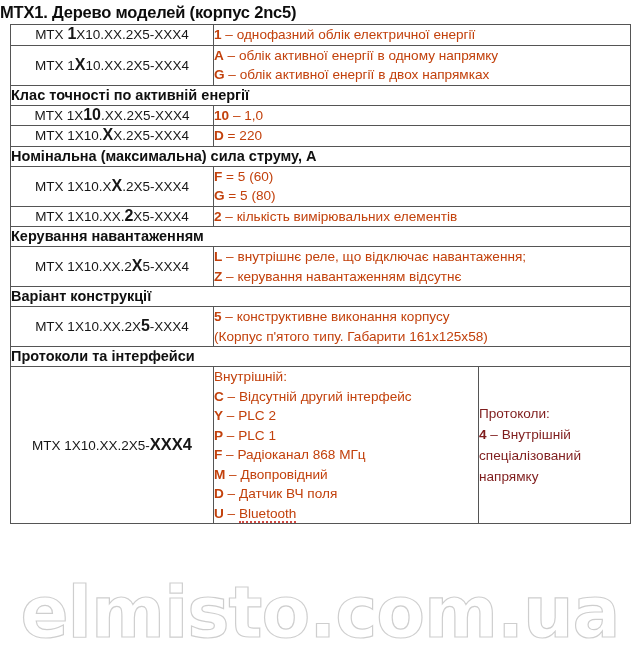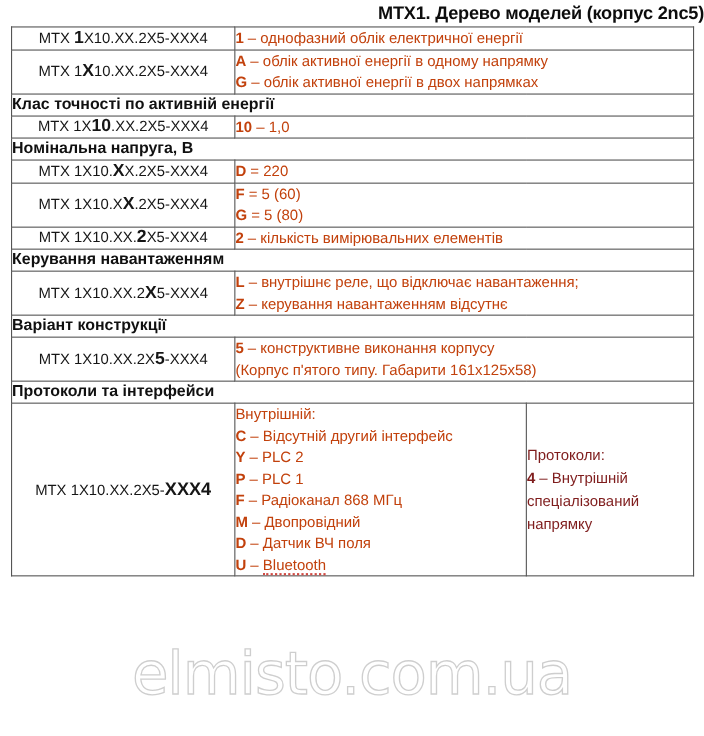--- a/index.html
+++ b/index.html
@@ -19,21 +19,21 @@
 
   #page {
     position: relative;
     width: 640px;
     height: 669px;
     box-sizing: border-box;
   }
 
   
   .doc-title {
-    text-align: right;
+    text-align: left;
     font-weight: bold;
     font-size: 16.5px;
     letter-spacing: -0.2px;
     line-height: 20px;
     padding-top: 2px;
     padding-bottom: 2px;
     color: #0d0d0d;
     white-space: nowrap;
   }
 
@@ -123,22 +123,22 @@
     width: 640px;
     height: 113px;
     display: flex;
     align-items: center;
     justify-content: center;
     pointer-events: none;
     z-index: 5;
   }
   .watermark span {
     font-family: "DejaVu Sans", "Liberation Sans", sans-serif;
-    font-size: 54px;
-    font-weight: 400;
+    font-size: 71px;
+    font-weight: 700;
     letter-spacing: -1px;
     color: transparent;
     -webkit-text-stroke: 1.2px rgba(120,120,120,0.42);
     white-space: nowrap;
     opacity: 0.85;
   }
   .spell-underline {
     border-bottom: 2px dotted #d24a43;
     padding-bottom: 0px;
   }
@@ -173,27 +173,27 @@
         <tr>
           <td colspan="3" class="section-cell">Клас точності по активній енергії</td>
         </tr>
         <tr>
           <td class="code-cell"><span>МТХ 1X</span><span class="b">10</span><span>.XX.2X5-XXX4</span></td>
           <td colspan="2" class="desc-cell">
             <span class="desc-line"><span class="k">10</span><span> – 1,0</span></span>
           </td>
         </tr>
         <tr>
-          <td colspan="3" class="section-cell">Номінальна напруга, В</td>
-        </tr>
-        <tr>
           <td class="code-cell"><span>МТХ 1X10.</span><span class="b">X</span><span>X.2X5-XXX4</span></td>
           <td colspan="2" class="desc-cell">
             <span class="desc-line"><span class="k">D</span><span> = 220</span></span>
           </td>
+        </tr>
+        <tr>
+          <td colspan="3" class="section-cell">Номінальна (максимальна) сила струму, А</td>
         </tr>
         <tr>
           <td class="code-cell"><span>МТХ 1X10.X</span><span class="b">X</span><span>.2X5-XXX4</span></td>
           <td colspan="2" class="desc-cell">
             <span class="desc-line"><span class="k">F</span><span> = 5 (60)</span></span>
             <span class="desc-line"><span class="k">G</span><span> = 5 (80)</span></span>
           </td>
         </tr>
         <tr>
           <td class="code-cell"><span>МТХ 1X10.XX.</span><span class="b">2</span><span>X5-XXX4</span></td>

